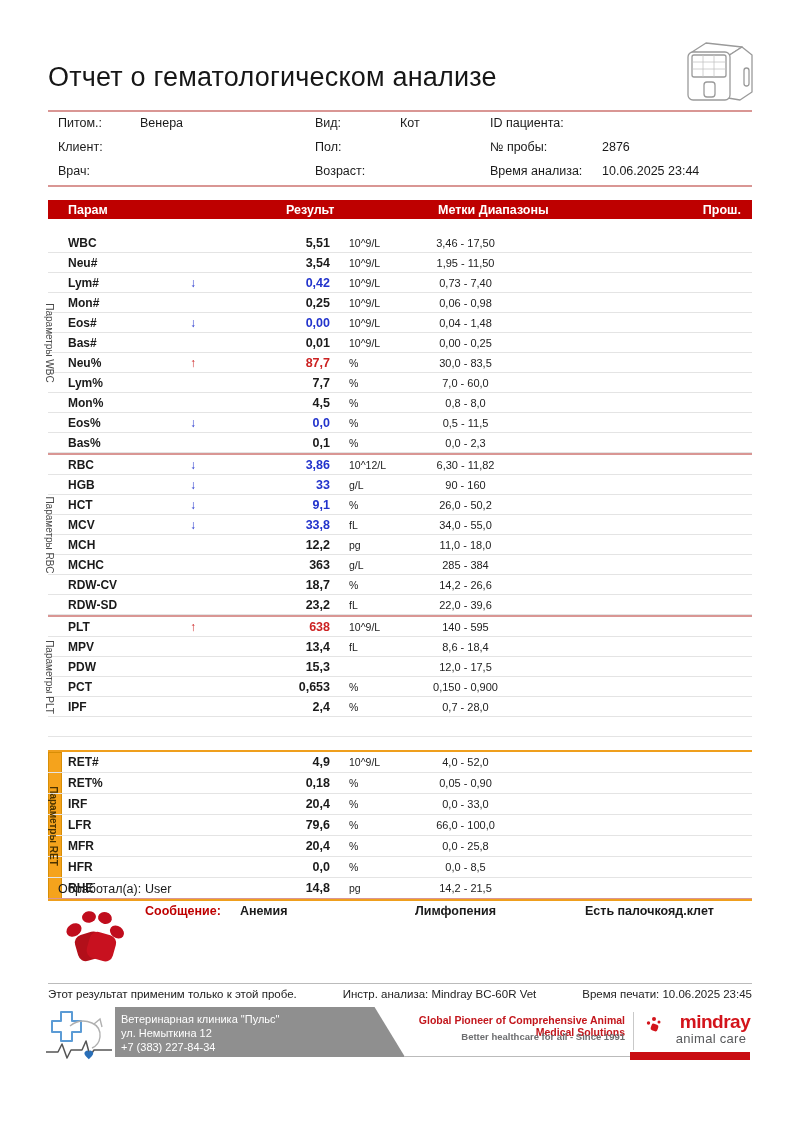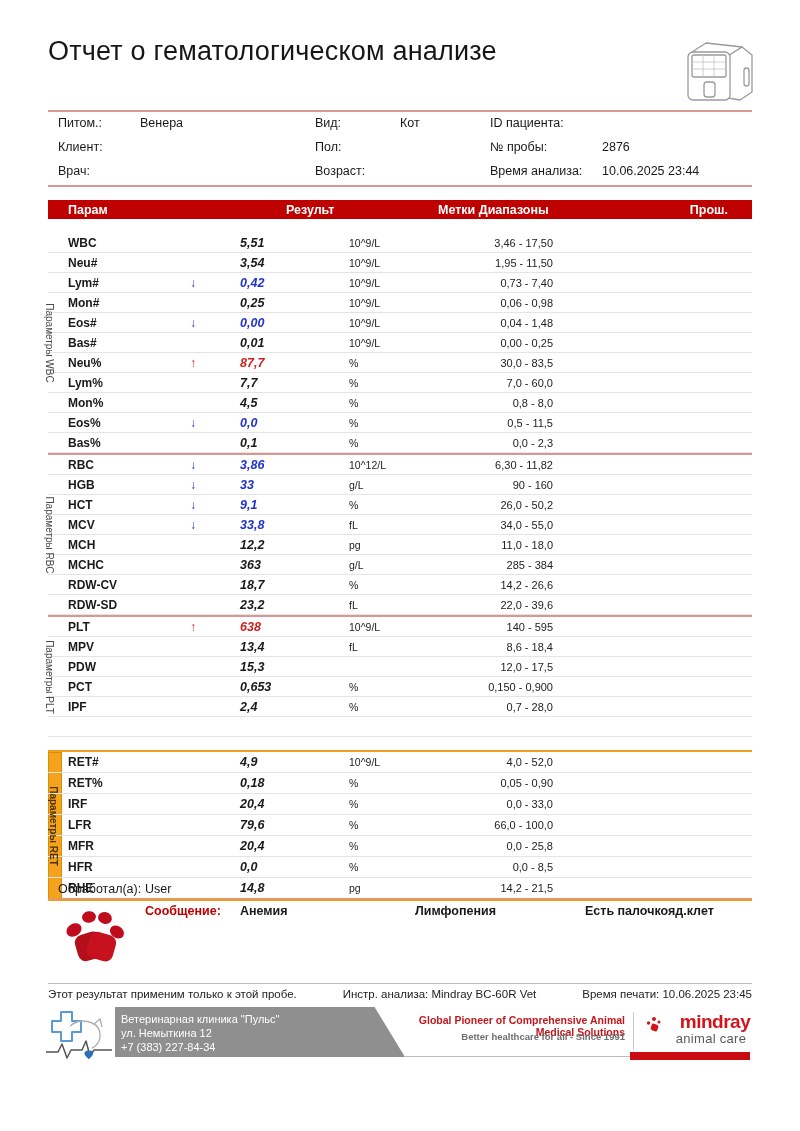--- a/index.html
+++ b/index.html
@@ -3,56 +3,56 @@
 <meta charset="utf-8">
 <style>
   html,body { margin:0; padding:0; background:#fff; }
   .page {
     position:relative; width:800px; height:1131px; background:#fff;
     font-family:"Liberation Sans", sans-serif; color:#1a1a1a; overflow:hidden;
   }
   .abs { position:absolute; }
 
   
-  .title { left:48px; top:36px; font-size:27px; letter-spacing:0.2px; color:#161616; }
+  .title { left:48px; top:62px; font-size:27px; letter-spacing:0.2px; color:#161616; }
   .rule-pink { left:48px; width:704px; height:0; border-top:2px solid #d99694; }
   .analyzer { right:42px; top:38px; }
 
   
   .pinfo {
     left:48px; top:111px; width:704px;
     display:grid; grid-template-columns:82px 175px 85px 90px 112px auto;
     grid-auto-rows:24px; align-items:center; padding-left:10px; box-sizing:border-box;
     font-size:12.5px;
   }
 
   
   .thead {
     left:48px; top:200px; width:704px; height:19px; background:#be0000;
     color:#fff; font-weight:bold; font-size:12.5px;
   }
   .thead span { position:absolute; top:50%; transform:translateY(-50%); white-space:nowrap; }
-  .h-param { left:20px; } .h-res { left:238px; } .h-mr { left:390px; } .h-prev { right:24px; }
+  .h-param { left:20px; } .h-res { left:238px; } .h-mr { left:390px; } .h-prev { right:11px; }
 
   .tbody { left:48px; top:233px; width:704px; }
   .section { position:relative; border-bottom:2px solid #d99694; }
   .section.no-div { border-bottom:none; }
   .sec-orange { border-top:2px solid #ef9f1d; border-bottom:2px solid #ef9f1d; margin-top:13px; }
   .sec-orange::before {
     content:''; position:absolute; left:0; top:0; bottom:0; width:14px;
     background:#f5a31c; border:1px solid #d88e06; box-sizing:border-box;
   }
   .trow { position:relative; height:19px; border-bottom:1px solid #e4e4e4; }
   .sec-orange .trow { height:20px; }
   .trow span { position:absolute; top:50%; transform:translateY(-50%); white-space:nowrap; }
   .c-name { left:20px; font-weight:bold; font-size:12px; }
   .c-flag { left:142px; font-size:12px; font-weight:bold; }
-  .c-res  { left:192px; width:110px; text-align:left; font-weight:bold; font-size:12.5px;font-style:italic; }
+  .c-res  { left:172px; width:110px; text-align:right; font-weight:bold; font-size:12.5px; }
   .c-unit { left:301px; font-size:10.5px; color:#222;text-align:center; }
-  .c-range{ left:330px; width:175px; text-align:right; font-size:11px; color:#222; }
+  .c-range{ left:330px; width:175px; text-align:center; font-size:11px; color:#222; }
   .st-low  .c-flag, .st-low  .c-res { color:#2233cc; }
   .st-high .c-flag, .st-high .c-res { color:#cc2222; }
   .vlabel {
     position:absolute; left:-4px; top:50%; transform:translateY(-50%);
     writing-mode:vertical-rl; font-size:10px; color:#4a4a4a; white-space:nowrap; z-index:2;
   }
   .sec-orange .vlabel { left:0px; color:#4a3300; font-weight:bold; }
 
   
   .operator { left:48px; top:882px; width:704px; height:16px;

